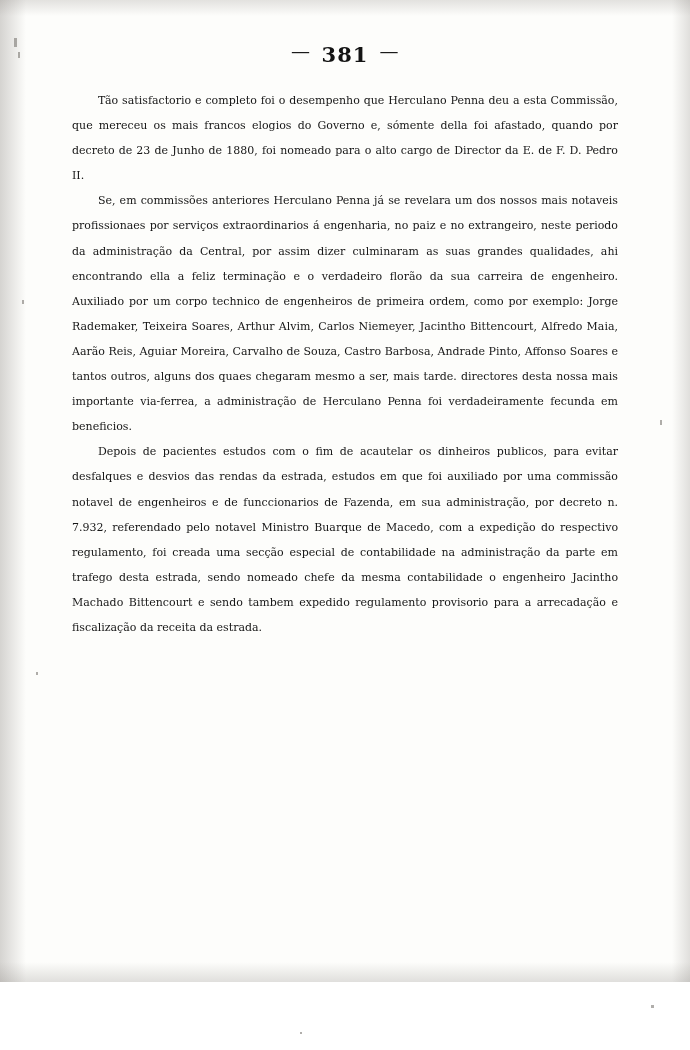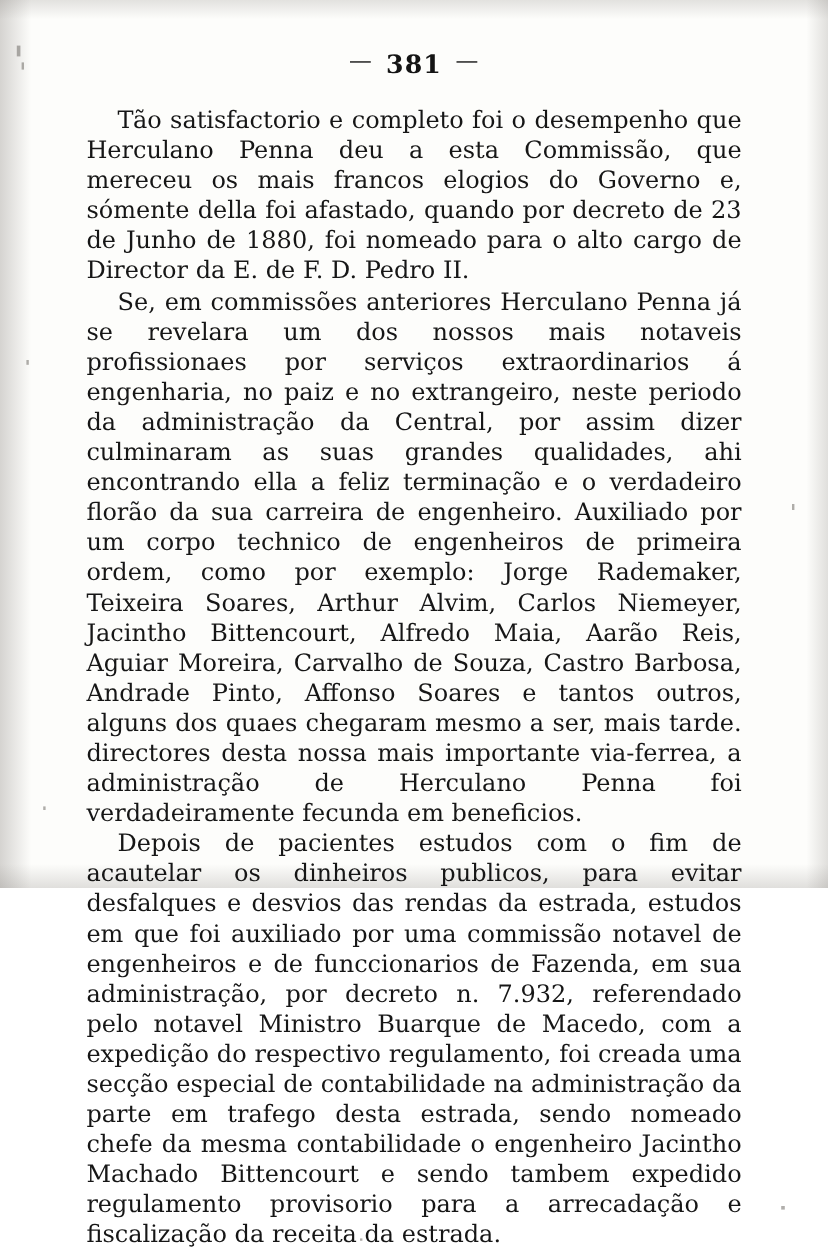--- a/index.html
+++ b/index.html
@@ -9,21 +9,21 @@
   }
   body {
     width: 690px;
     height: 1050px;
     overflow: hidden;
     font-family: "DejaVu Serif", serif;
   }
   #page {
     position: relative;
     width: 690px;
-    height: 740px;
+    height: 982px;
     background: #fdfdfb;
   }
   
   #page:before {
     content: "";
     position: absolute;
     left: 0; top: 0; bottom: 0;
     width: 26px;
     background: linear-gradient(to right, rgba(120,115,110,0.30), rgba(255,255,255,0));
     pointer-events: none;
@@ -74,21 +74,21 @@
     font-size: 19px;
     color: #1a1a1a;
   }
 
   .body-text {
     position: absolute;
     top: 88px;
     left: 72px;
     width: 546px;
     color: #161616;
-    font-size: 20px;
+    font-size: 11px;
     line-height: 25.1px;
     text-align: justify;
     text-justify: inter-word;
     font-family: "DejaVu Serif", serif;
   }
   .body-text p {
     margin: 0 0 0px 0;
     text-indent: 26px;
     hyphens: manual;
   }

